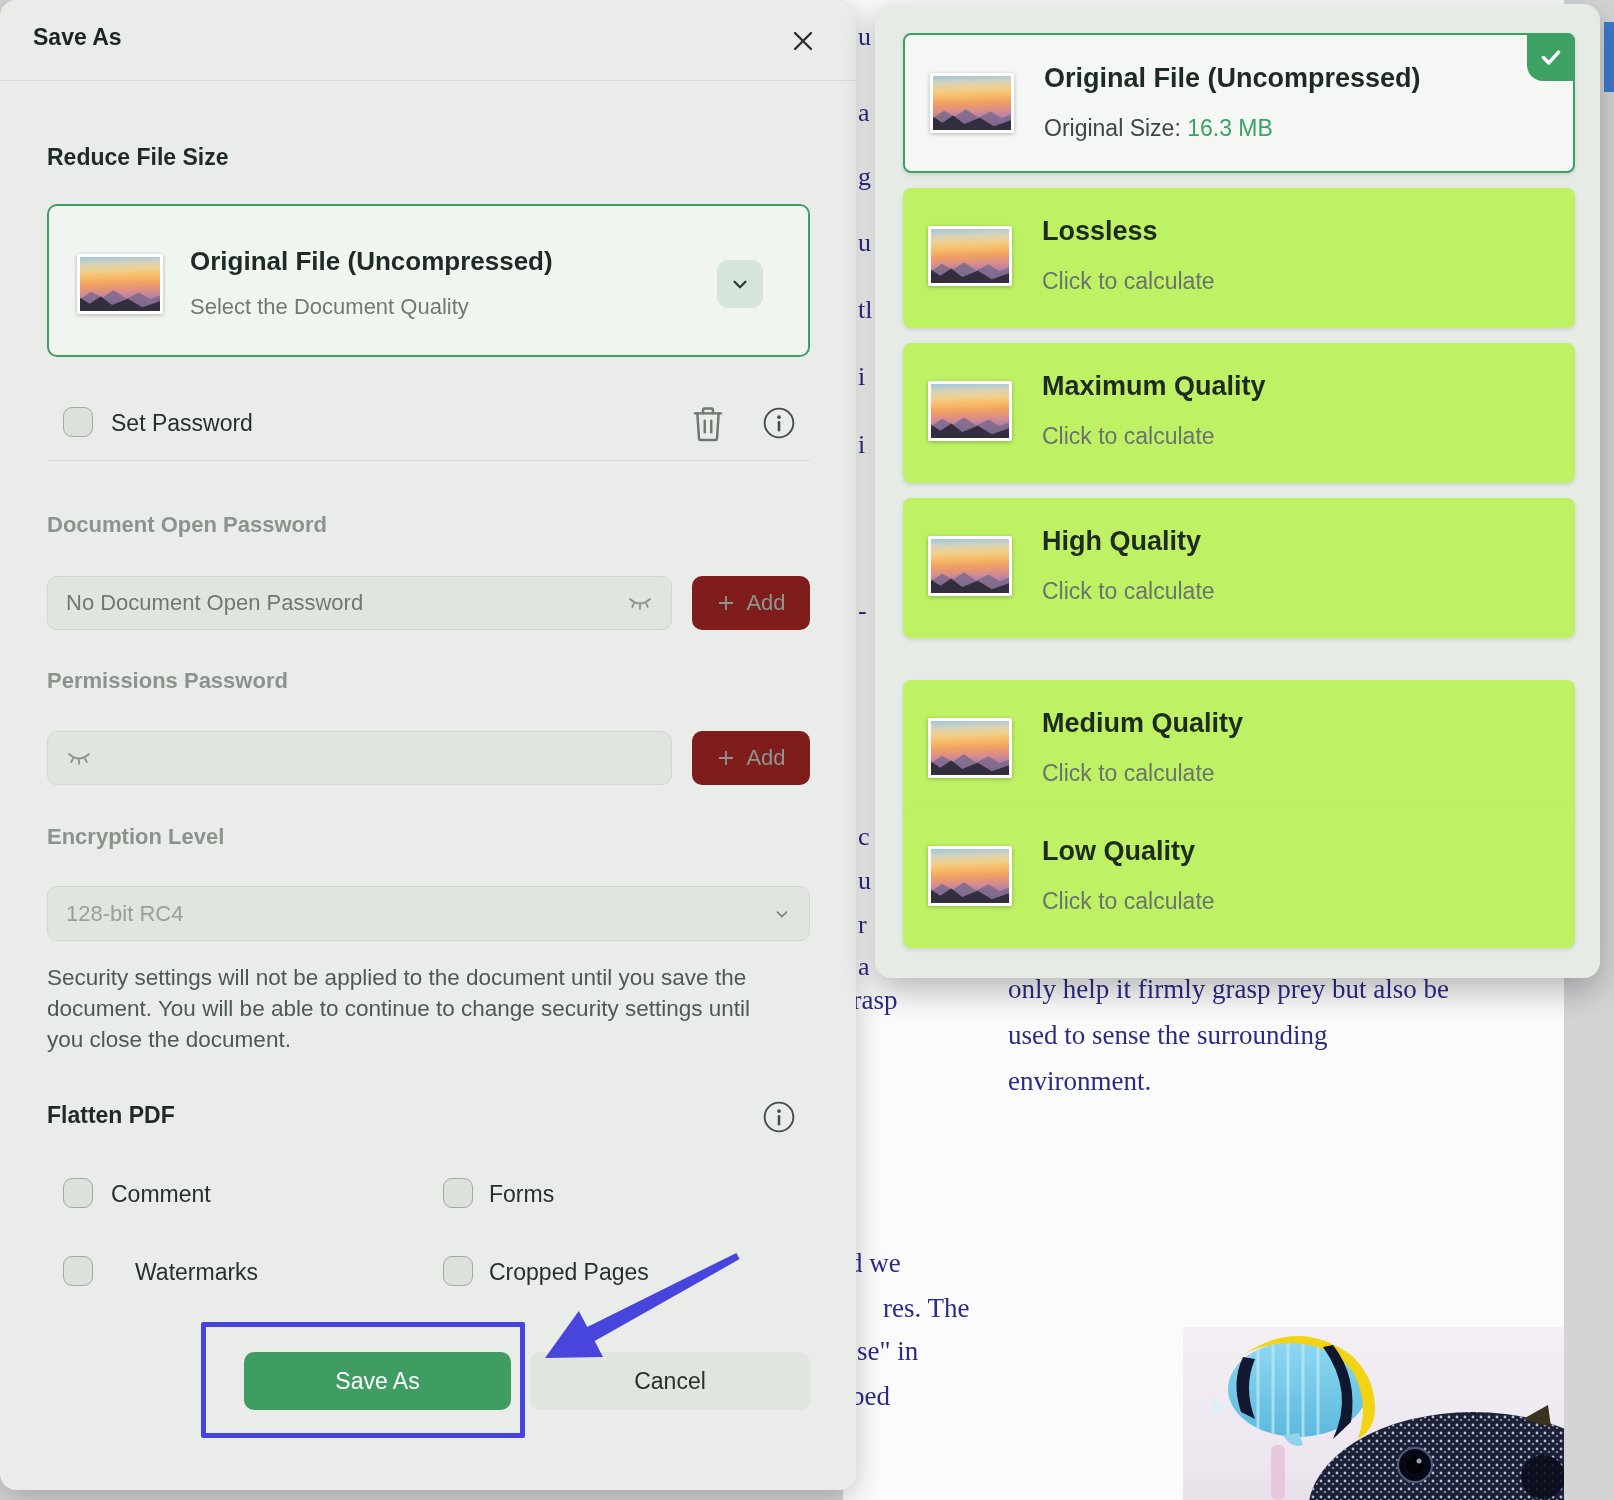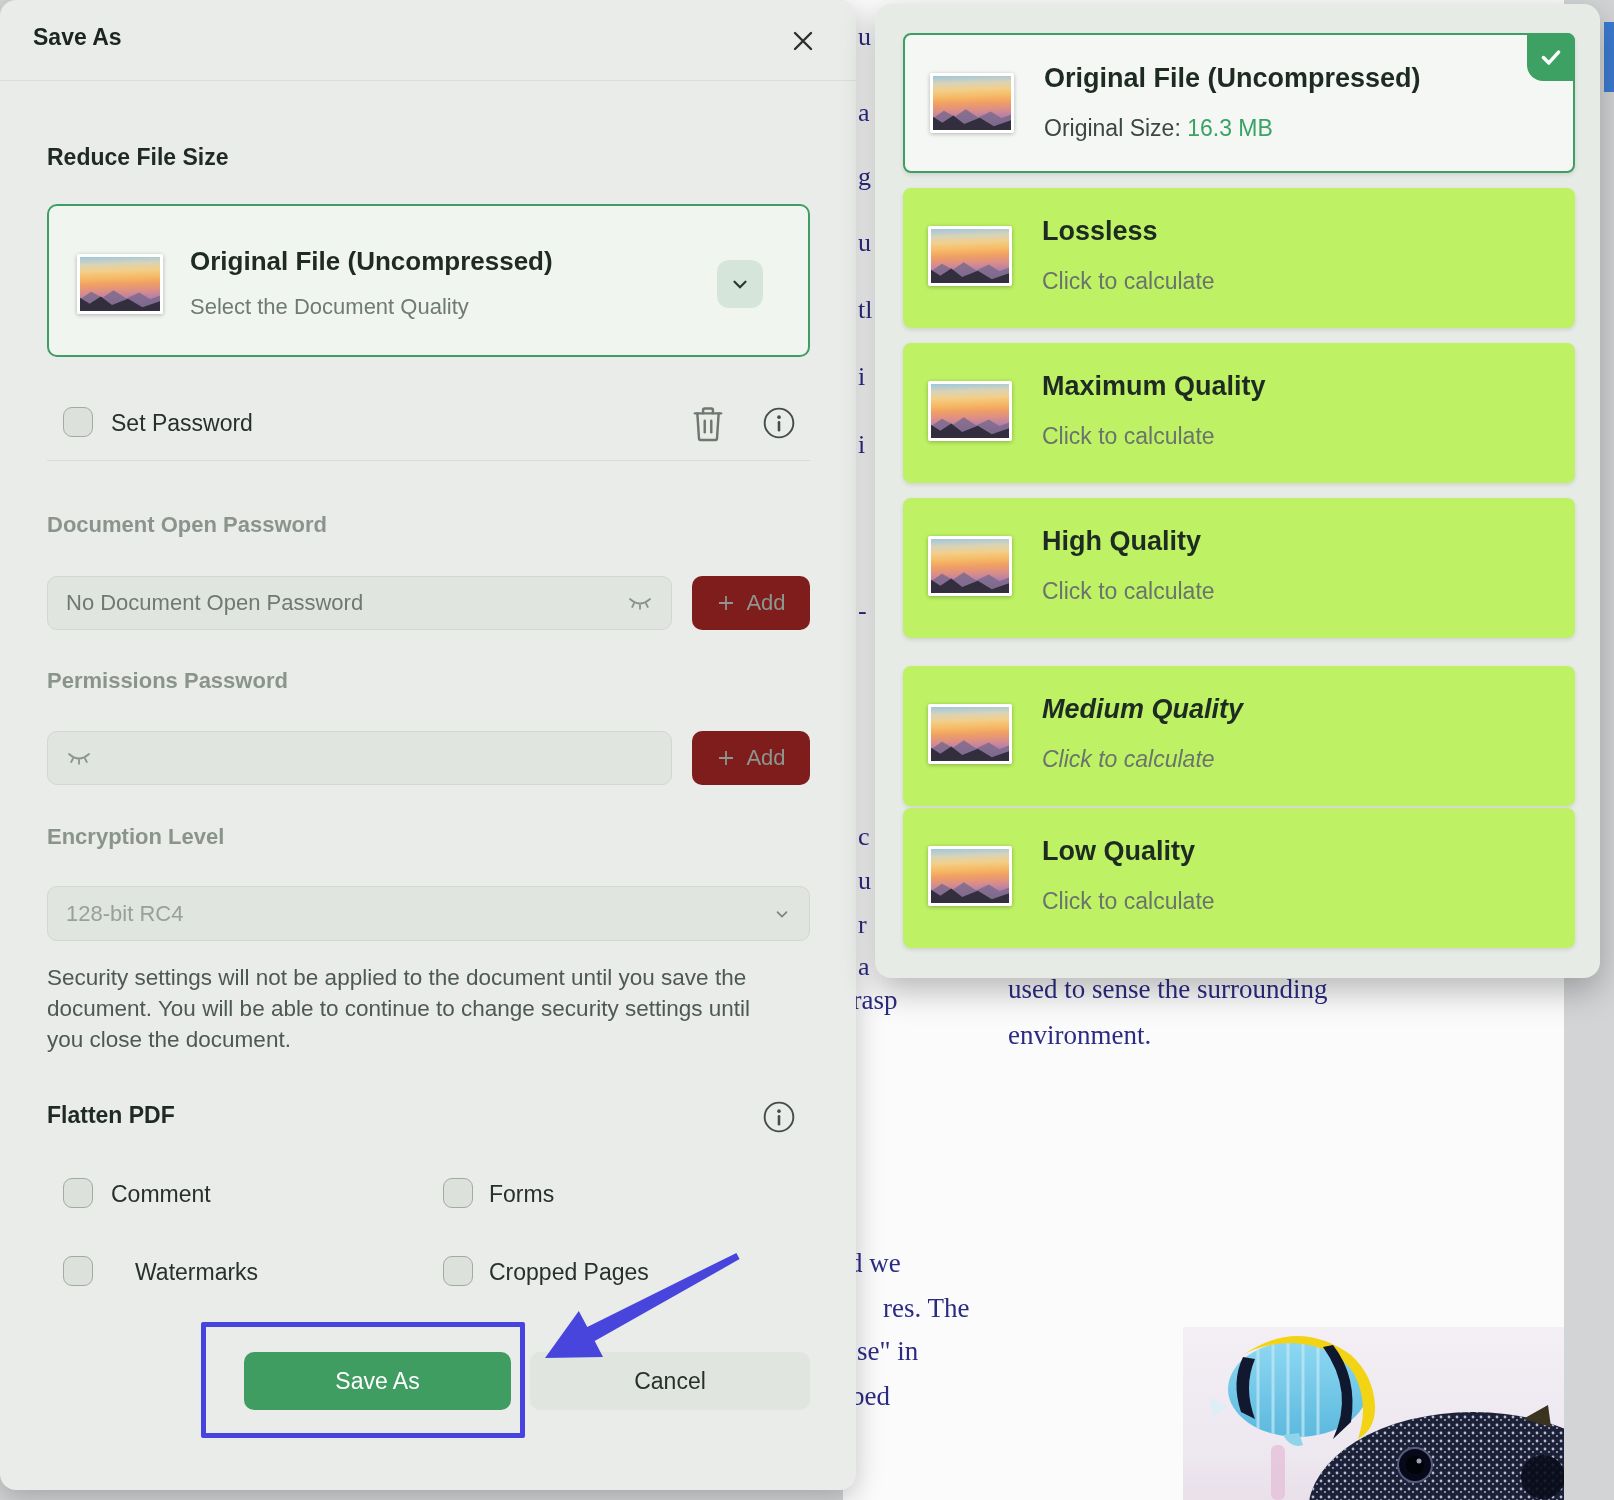--- a/index.html
+++ b/index.html
@@ -104,21 +104,21 @@
   
   .anno-rect { position:absolute; left:201px; top:1322px; width:324px; height:116px; border:5px solid #4643df; border-radius:2px; z-index:50; }
   .anno-arrow { position:absolute; left:520px; top:1240px; width:240px; height:140px; z-index:50; }
 
   
   .panel { position:absolute; left:875px; top:4px; width:725px; height:974px; background:#e7ebe6; border-radius:16px; z-index:20;
     box-shadow:0 12px 34px rgba(0,0,0,.28); }
   .qcard { position:absolute; left:28px; width:672px; height:140px; background:#bef264; border-radius:8px;
     box-shadow:0 2px 4px rgba(0,0,0,.10); cursor:pointer; }
   .qcard.selected { background:#f4f7f3; border:2px solid #3f9e63; }
-  .q0{top:29px;} .q1{top:184px;} .q2{top:339px;} .q3{top:494px;} .q4{top:662px;font-style:italic;} .q5{top:804px;}
+  .q0{top:29px;} .q1{top:184px;} .q2{top:339px;} .q3{top:494px;} .q4{top:676px;} .q5{top:804px;}
   .qthumb { position:absolute; left:25px; top:38px; width:84px; height:60px; }
   .qcard.selected .qthumb { top:38px; }
   .qtitle { position:absolute; left:139px; top:28px; font-size:27px; font-weight:bold; color:#1d2b22; white-space:nowrap; }
   .qsub { position:absolute; left:139px; top:80px; font-size:23px; color:#6a746c; white-space:nowrap; }
   .qsize-label { color:#3c4741; }
   .qsize-value { color:#3aa266; }
   .badge { position:absolute; right:-2px; top:-2px; width:48px; height:48px; background:#3ea164;
     border-radius:0 8px 0 16px; display:flex; align-items:center; justify-content:center; }
 </style>
 </head>
@@ -132,20 +132,21 @@
   <span class="edge-frag doc-serif">tl</span>
   <span class="edge-frag doc-serif">i</span>
   <span class="edge-frag doc-serif">i</span>
   <span class="edge-frag doc-serif">-</span>
   <span class="edge-frag doc-serif">c</span>
   <span class="edge-frag doc-serif">u</span>
   <span class="edge-frag doc-serif">r</span>
   <span class="edge-frag doc-serif">a</span>
 
   <div class="right-lines doc-serif">
+    <span>only help it firmly grasp prey but also be</span>
     <span>used to sense the surrounding</span>
     <span>environment.</span>
   </div>
 
   <span class="frag frag-grasp doc-serif">grasp</span>
   <span class="frag frag-dwe doc-serif">d we</span>
   <span class="frag frag-res doc-serif">res. The</span>
   <span class="frag frag-sein doc-serif">se" in</span>
   <span class="frag frag-bed doc-serif">bed</span>
 

